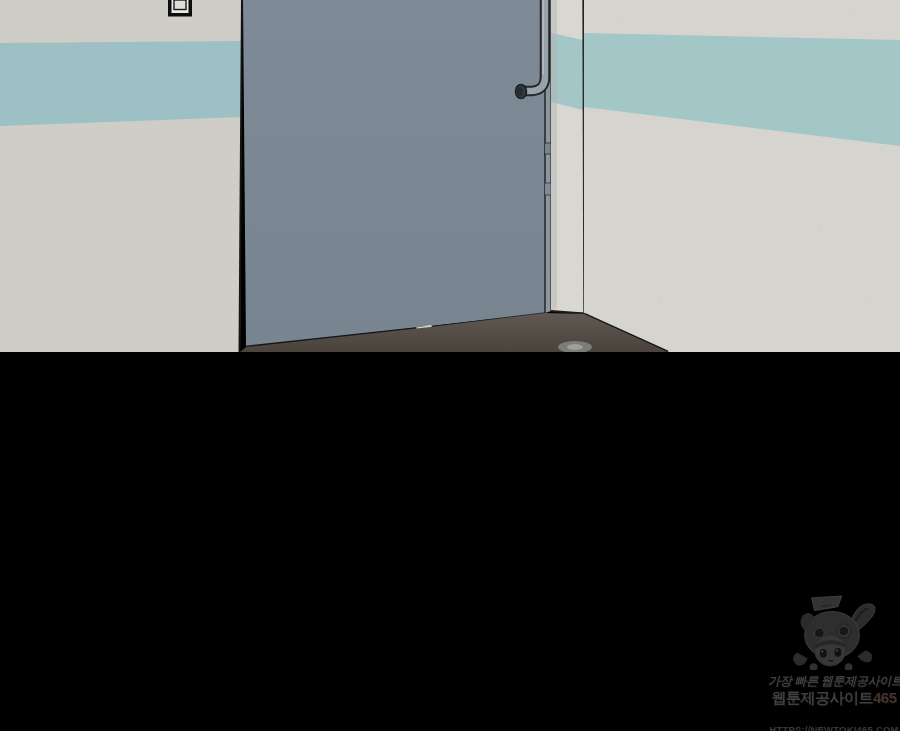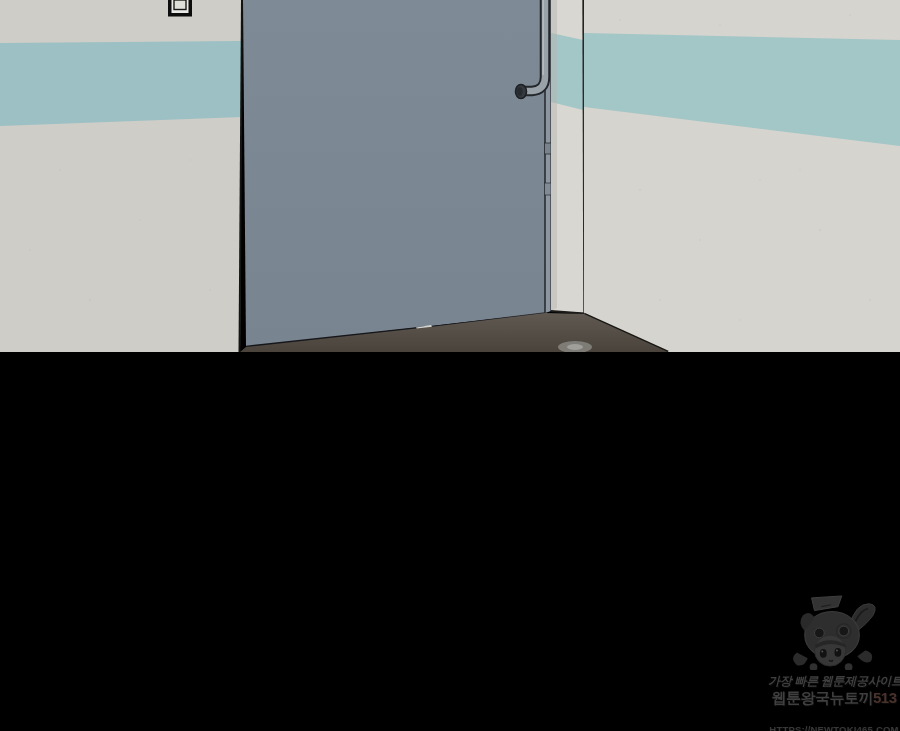--- a/index.html
+++ b/index.html
@@ -188,17 +188,17 @@
       <circle cx="34" cy="59" r="1" fill="#525252"></circle>
       <circle cx="49" cy="58" r="1" fill="#525252"></circle>
       <path d="M41,68 Q43,70 45,68" fill="none" stroke="#141414" stroke-width="1.2"></path>
 
       <path d="M8,60 Q0,66 8,73 Q16,75 19,66 Z" fill="#2b2b2b"></path>
       <path d="M78,58 Q88,60 84,69 Q77,73 70,64 Z" fill="#2b2b2b"></path>
       <circle cx="25" cy="75" r="4" fill="#303030"></circle>
       <circle cx="61" cy="75" r="4" fill="#303030"></circle>
     </svg>
     <div class="wm-tagline">가장 빠른 웹툰제공사이트</div>
-    <div class="wm-sitename"><span>웹툰왕국뉴토끼</span><span class="num">513</span></div>
+    <div class="wm-sitename"><span>웹툰제공사이트</span><span class="num">465</span></div>
     <div class="wm-url">HTTPS://NEWTOKI465.COM</div>
   </div>
 
 </div>
 
 </body></html>

